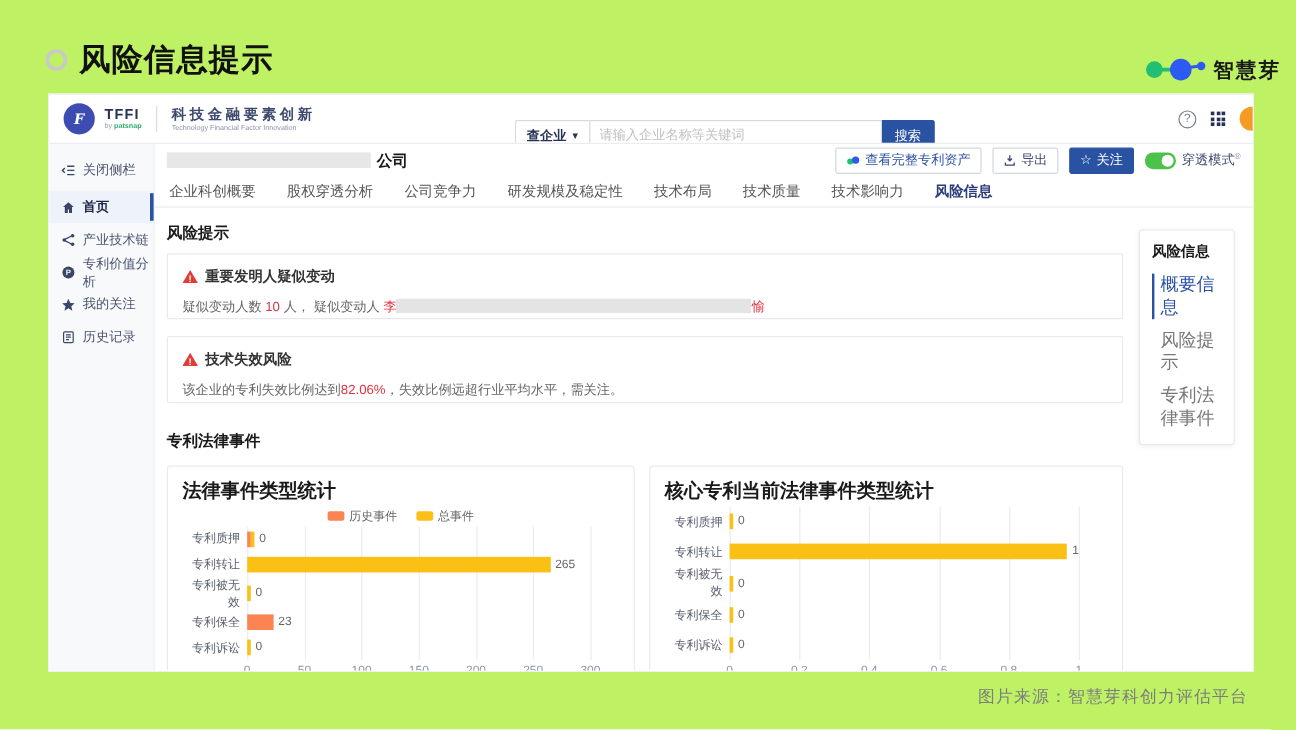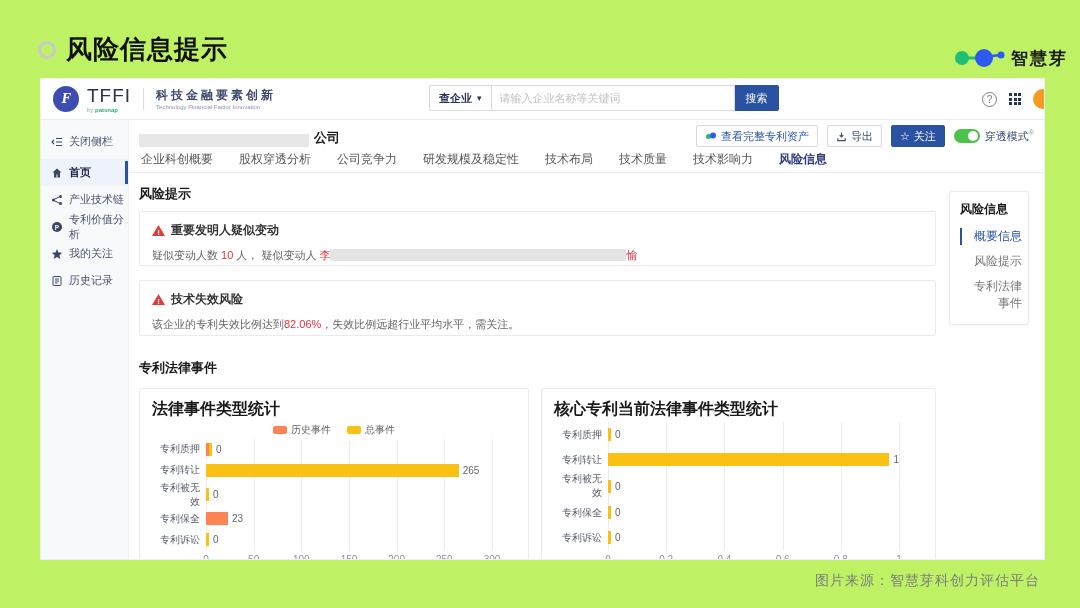--- a/index.html
+++ b/index.html
@@ -19,27 +19,27 @@
        border:1px solid #eef0f4;box-sizing:border-box;display:flex;flex-direction:column;overflow:hidden;}
 
   
   .app-header{height:40px;min-height:40px;display:flex;align-items:center;padding:0 0 0 12px;
               border-bottom:1px solid #e9ecf2;position:relative;overflow:hidden;}
   .logo-group{display:flex;align-items:center;gap:8px;}
   .tffi-circle{width:26px;height:26px;border-radius:50%;background:#3c4cb0;color:#fff;display:flex;
                align-items:center;justify-content:center;font-family:"DejaVu Serif",serif;
                font-style:italic;font-weight:700;font-size:12px;}
   .tffi-col{display:flex;flex-direction:column;line-height:1;}
-  .tffi-abbr{font-size:19px;font-weight:400;color:#273254;letter-spacing:1px;}
+  .tffi-abbr{font-size:12px;font-weight:700;color:#273254;letter-spacing:1px;}
   .tffi-by{font-size:6px;color:#9aa1b0;margin-top:2px;}
   .tffi-by b{color:#2fae6e;}
   .logo-divider{width:1px;height:22px;background:#d8dce6;margin:0 4px;}
   .slogan-cn{font-size:12px;font-weight:600;color:#3d4a6e;letter-spacing:3px;line-height:1;}
   .slogan-en{font-size:6px;color:#8a93a8;margin-top:3px;line-height:1;}
-  .search-group{position:absolute;left:388px;top:6px;height:26px;display:flex;}
+  .search-group{position:absolute;left:388px;top:21px;height:26px;display:flex;}
   .search-cat{border:1px solid #d9d9d9;border-right:none;background:#fff;display:flex;align-items:center;
               gap:5px;padding:0 9px;font-size:11px;font-weight:700;color:#273254;border-radius:2px 0 0 2px;}
   .search-caret{font-size:9px;color:#273254;}
   .search-input{width:226px;border:1px solid #d9d9d9;border-radius:0;padding:0 8px;font-size:11px;
                 color:#555;outline:none;font-family:inherit;}
   .search-input::placeholder{color:#c0c0c0;}
   .search-btn{width:44px;border:none;background:#2a52a2;color:#fff;font-size:11px;border-radius:0 2px 2px 0;
               font-family:inherit;}
   .header-icons{margin-left:auto;display:flex;align-items:center;gap:12px;margin-right:-9px;}
   .help-icon{width:15px;height:15px;border:1.5px solid #7a7f8c;border-radius:50%;color:#7a7f8c;
@@ -52,21 +52,21 @@
   .app-body{flex:1;display:flex;min-height:0;}
   .sidebar{width:88px;min-width:88px;background:#f8f9fb;border-right:1px solid #eef0f4;padding-top:8px;
            box-sizing:border-box;font-size:11px;color:#4a5370;}
   .side-item{height:27px;display:flex;align-items:center;gap:6px;padding-left:10px;position:relative;cursor:default;}
   .side-item .side-icon{width:12px;height:12px;display:flex;align-items:center;justify-content:center;color:#3a4668;}
   .side-item.active{background:#eef3fb;color:#20294a;font-weight:700;}
   .side-item.active::after{content:"";position:absolute;right:0;top:2px;bottom:2px;width:3px;background:#2a52a2;}
   .side-collapse{margin-bottom:4px;}
 
   .main{flex:1;display:flex;flex-direction:column;min-width:0;}
-  .company-bar{height:27px;min-height:27px;display:flex;align-items:flex-end;padding:0 10px;gap:5px;}
+  .company-bar{height:27px;min-height:27px;display:flex;align-items:center;padding:0 10px;gap:5px;}
   .company-redact{width:170px;height:13px;background:#e7e7e7;}
   .company-suffix{font-size:13px;font-weight:700;color:#1a1a1a;}
   .company-actions{margin-left:auto;display:flex;align-items:center;gap:9px;}
   .btn{height:22px;display:flex;align-items:center;gap:4px;padding:0 8px;font-size:11px;border-radius:2px;
        box-sizing:border-box;cursor:default;white-space:nowrap;}
   .btn-outline{border:1px solid #d4d7de;background:#fff;color:#2a52a2;}
   .btn-export{color:#3d4a6e;}
   .btn-primary{background:#2a52a2;color:#fff;border:1px solid #2a52a2;}
   .toggle-wrap{display:flex;align-items:center;gap:5px;}
   .toggle{width:26px;height:14px;border-radius:7px;background:#4cc24a;position:relative;}
@@ -91,21 +91,21 @@
   .warn-icon{width:13px;height:11px;background:#e23c39;clip-path:polygon(50% 0,100% 100%,0 100%);
              color:#fff;font-size:8px;font-weight:700;text-align:center;line-height:15px;}
   .alert-title{font-size:12px;font-weight:700;color:#333;}
   .alert-line{margin-top:9px;font-size:11px;color:#666;}
   .alert-line .red{color:#e0333f;}
   .alert-line .redact{display:inline-block;width:296px;height:12px;background:#e4e4e4;vertical-align:-2px;}
 
   .side-panel{position:absolute;right:15px;top:18px;width:80px;background:#fff;border:1px solid #e8eaf0;
               border-radius:3px;box-shadow:0 1px 4px rgba(0,0,0,0.05);padding:9px 6px 8px 10px;box-sizing:border-box;}
   .side-panel-title{font-size:12px;font-weight:700;color:#1a1a1a;margin-bottom:6px;}
-  .sp-item{position:relative;font-size:12px;color:#777;padding:4px 0 4px 7px;cursor:default;text-align:right;}
+  .sp-item{position:relative;font-size:15px;color:#777;padding:4px 0 4px 7px;cursor:default;}
   .sp-item.active{color:#2a52a2;}
   .sp-item.active::before{content:"";position:absolute;left:0;top:4px;bottom:4px;width:2px;background:#2a52a2;}
 
   .legal-title{margin-top:23px;}
   .charts-row{display:flex;gap:12px;margin-top:11px;}
   .chart-card{border:1px solid #e8eaf0;border-radius:3px;background:#fff;box-sizing:border-box;
               height:185px;padding:10px 12px 6px;display:flex;flex-direction:column;}
   .chart-card.c0{width:390px;}
   .chart-card.c1{width:395px;}
   .chart-title{font-size:16px;font-weight:700;color:#1a1a1a;}

